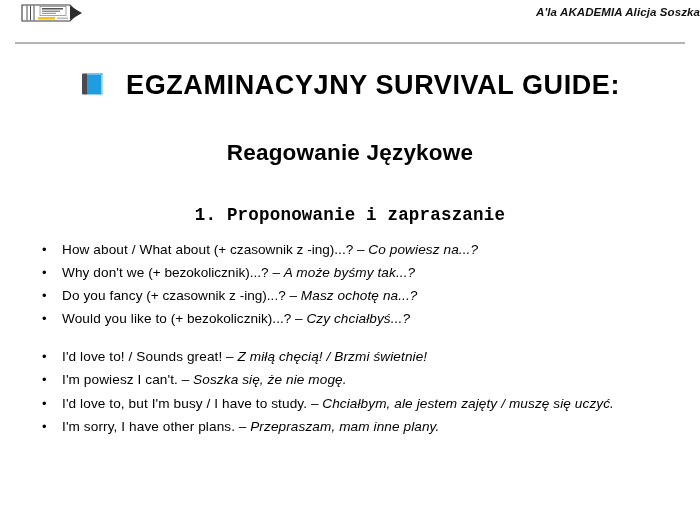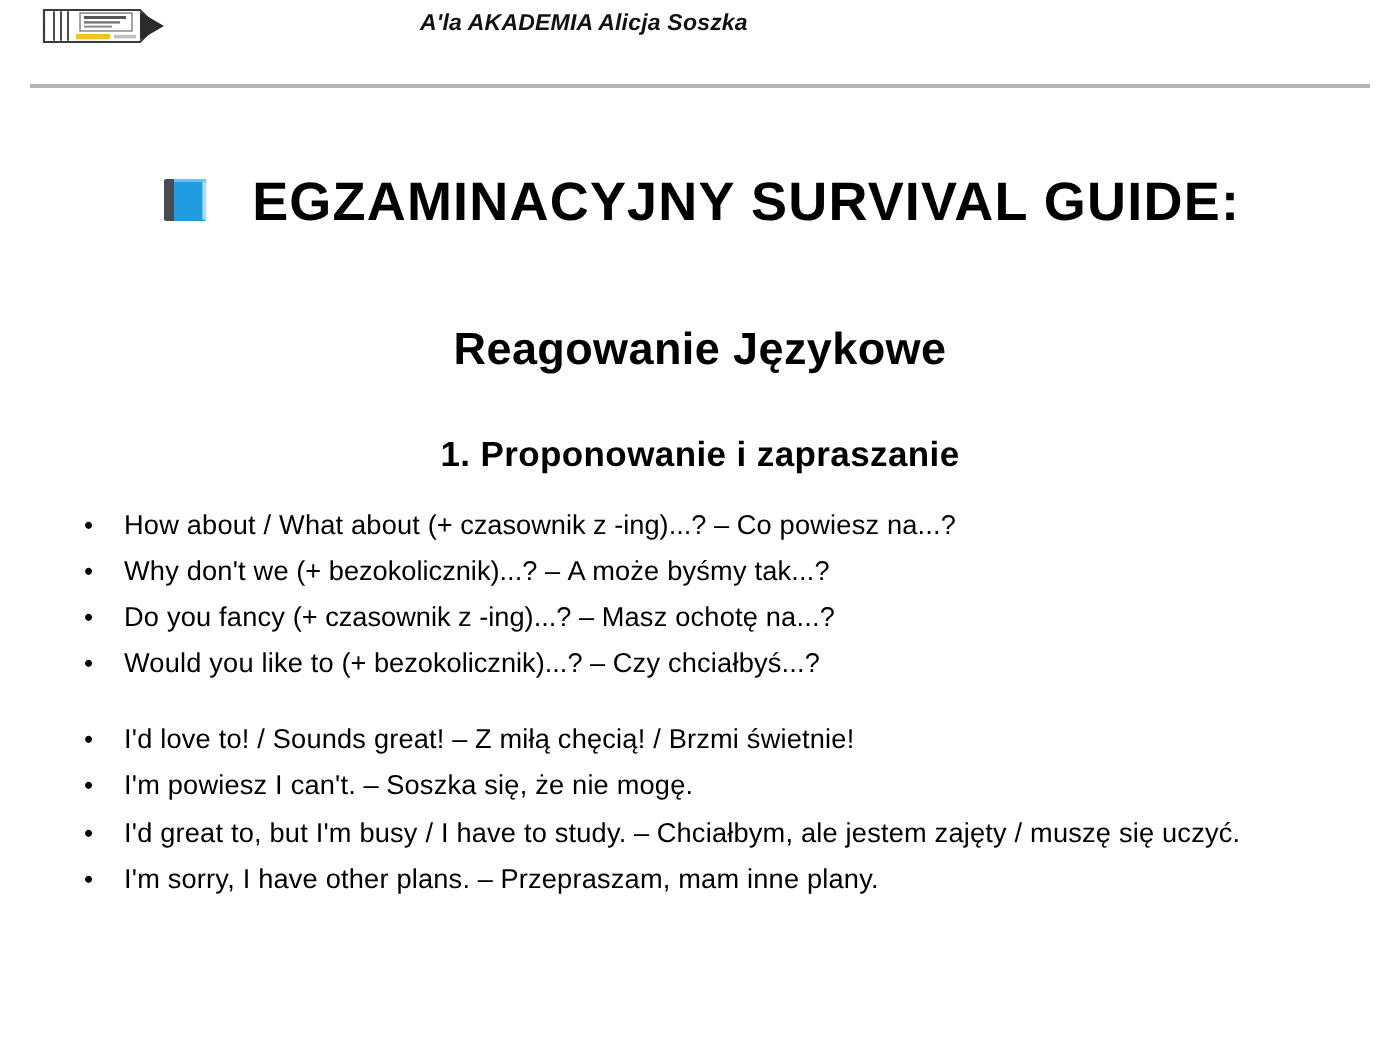--- a/index.html
+++ b/index.html
@@ -28,21 +28,21 @@
     width: 68px;
     height: 24px;
   }
   .logo svg { display: block; }
 
   .header-title {
     position: absolute;
     left: 0;
     right: 0;
     top: 6px;
-    text-align: left;
+    text-align: right;
     padding-left: 210px;
     font-family: "Liberation Sans", sans-serif;
     font-style: italic;
     font-weight: 600;
     font-size: 11.5px;
     letter-spacing: 0.1px;
     color: #111111;
     white-space: nowrap;
   }
 
@@ -51,48 +51,48 @@
     left: 15px;
     right: 15px;
     top: 34px;
     height: 2px;
     background: #b4b4b4;
     border: 0;
   }
 
   
   .doc-title {
-    margin: 16px;
+    margin: 0;
     padding-top: 40px;
     text-align: center;
     font-family: "Liberation Sans", sans-serif;
     font-weight: bold;
     font-size: 27px;
     letter-spacing: 0.6px;
     white-space: nowrap;
   }
   .doc-title .book-emoji {
     display: inline-block;
     vertical-align: -3px;
     margin-right: 12px;
   }
   .doc-subtitle {
-    margin: 0;
+    margin: 10px;
     padding-top: 26px;
     text-align: center;
     font-family: "Liberation Sans", sans-serif;
     font-weight: bold;
     font-size: 22.5px;
     letter-spacing: 0.2px;
   }
 
   .section-heading {
     margin: 0;
     text-align: center;
-    font-family: Liberation Sans, sans-serif;
+    font-family: Liberation Mono, monospace;
     font-weight: bold;
     font-size: 17.5px;
     letter-spacing: 0.2px;
   }
   .section-1 { padding-top: 29px; }
   .section-2 { padding-top: 33px; }
 
   
   ul.phrase-list {
     margin: 0;
@@ -118,20 +118,21 @@
   }
   .en {
     font-weight: normal;
     letter-spacing: 0.1px;
   }
   .note {
     font-weight: normal;
     text-align: right;
   }
   .pl {
+    font-style: italic;
     letter-spacing: 0.1px;
   }
   .dash { font-weight: normal; }
 </style>
 </head>
 <body>
 
 <div class="page-header">
 
   <div class="logo">
@@ -203,20 +204,20 @@
     <li>
       <span class="bullet">•</span>
       <span class="en">I'd love to! / Sounds great!</span><span class="note"> </span><span class="dash">– </span><span class="pl">Z miłą chęcią! / Brzmi świetnie!</span>
     </li>
     <li>
       <span class="bullet">•</span>
       <span class="en">I'm powiesz I can't.</span><span class="note"> </span><span class="dash">– </span><span class="pl">Soszka się, że nie mogę.</span>
     </li>
     <li>
       <span class="bullet">•</span>
-      <span class="en">I'd great to, but I'm busy / I have to study.</span><span class="note"> </span><span class="dash">– </span><span class="pl">Chciałbym, ale jestem zajęty / muszę się uczyć.</span>
+      <span class="en">I'd love to, but I'm busy / I have to study.</span><span class="note"> </span><span class="dash">– </span><span class="pl">Chciałbym, ale jestem zajęty / muszę się uczyć.</span>
     </li>
     <li>
       <span class="bullet">•</span>
       <span class="en">I'm sorry, I have other plans.</span><span class="note"> </span><span class="dash">– </span><span class="pl">Przepraszam, mam inne plany.</span>
     </li>
   </ul>
 </section>
 
 </body></html>

